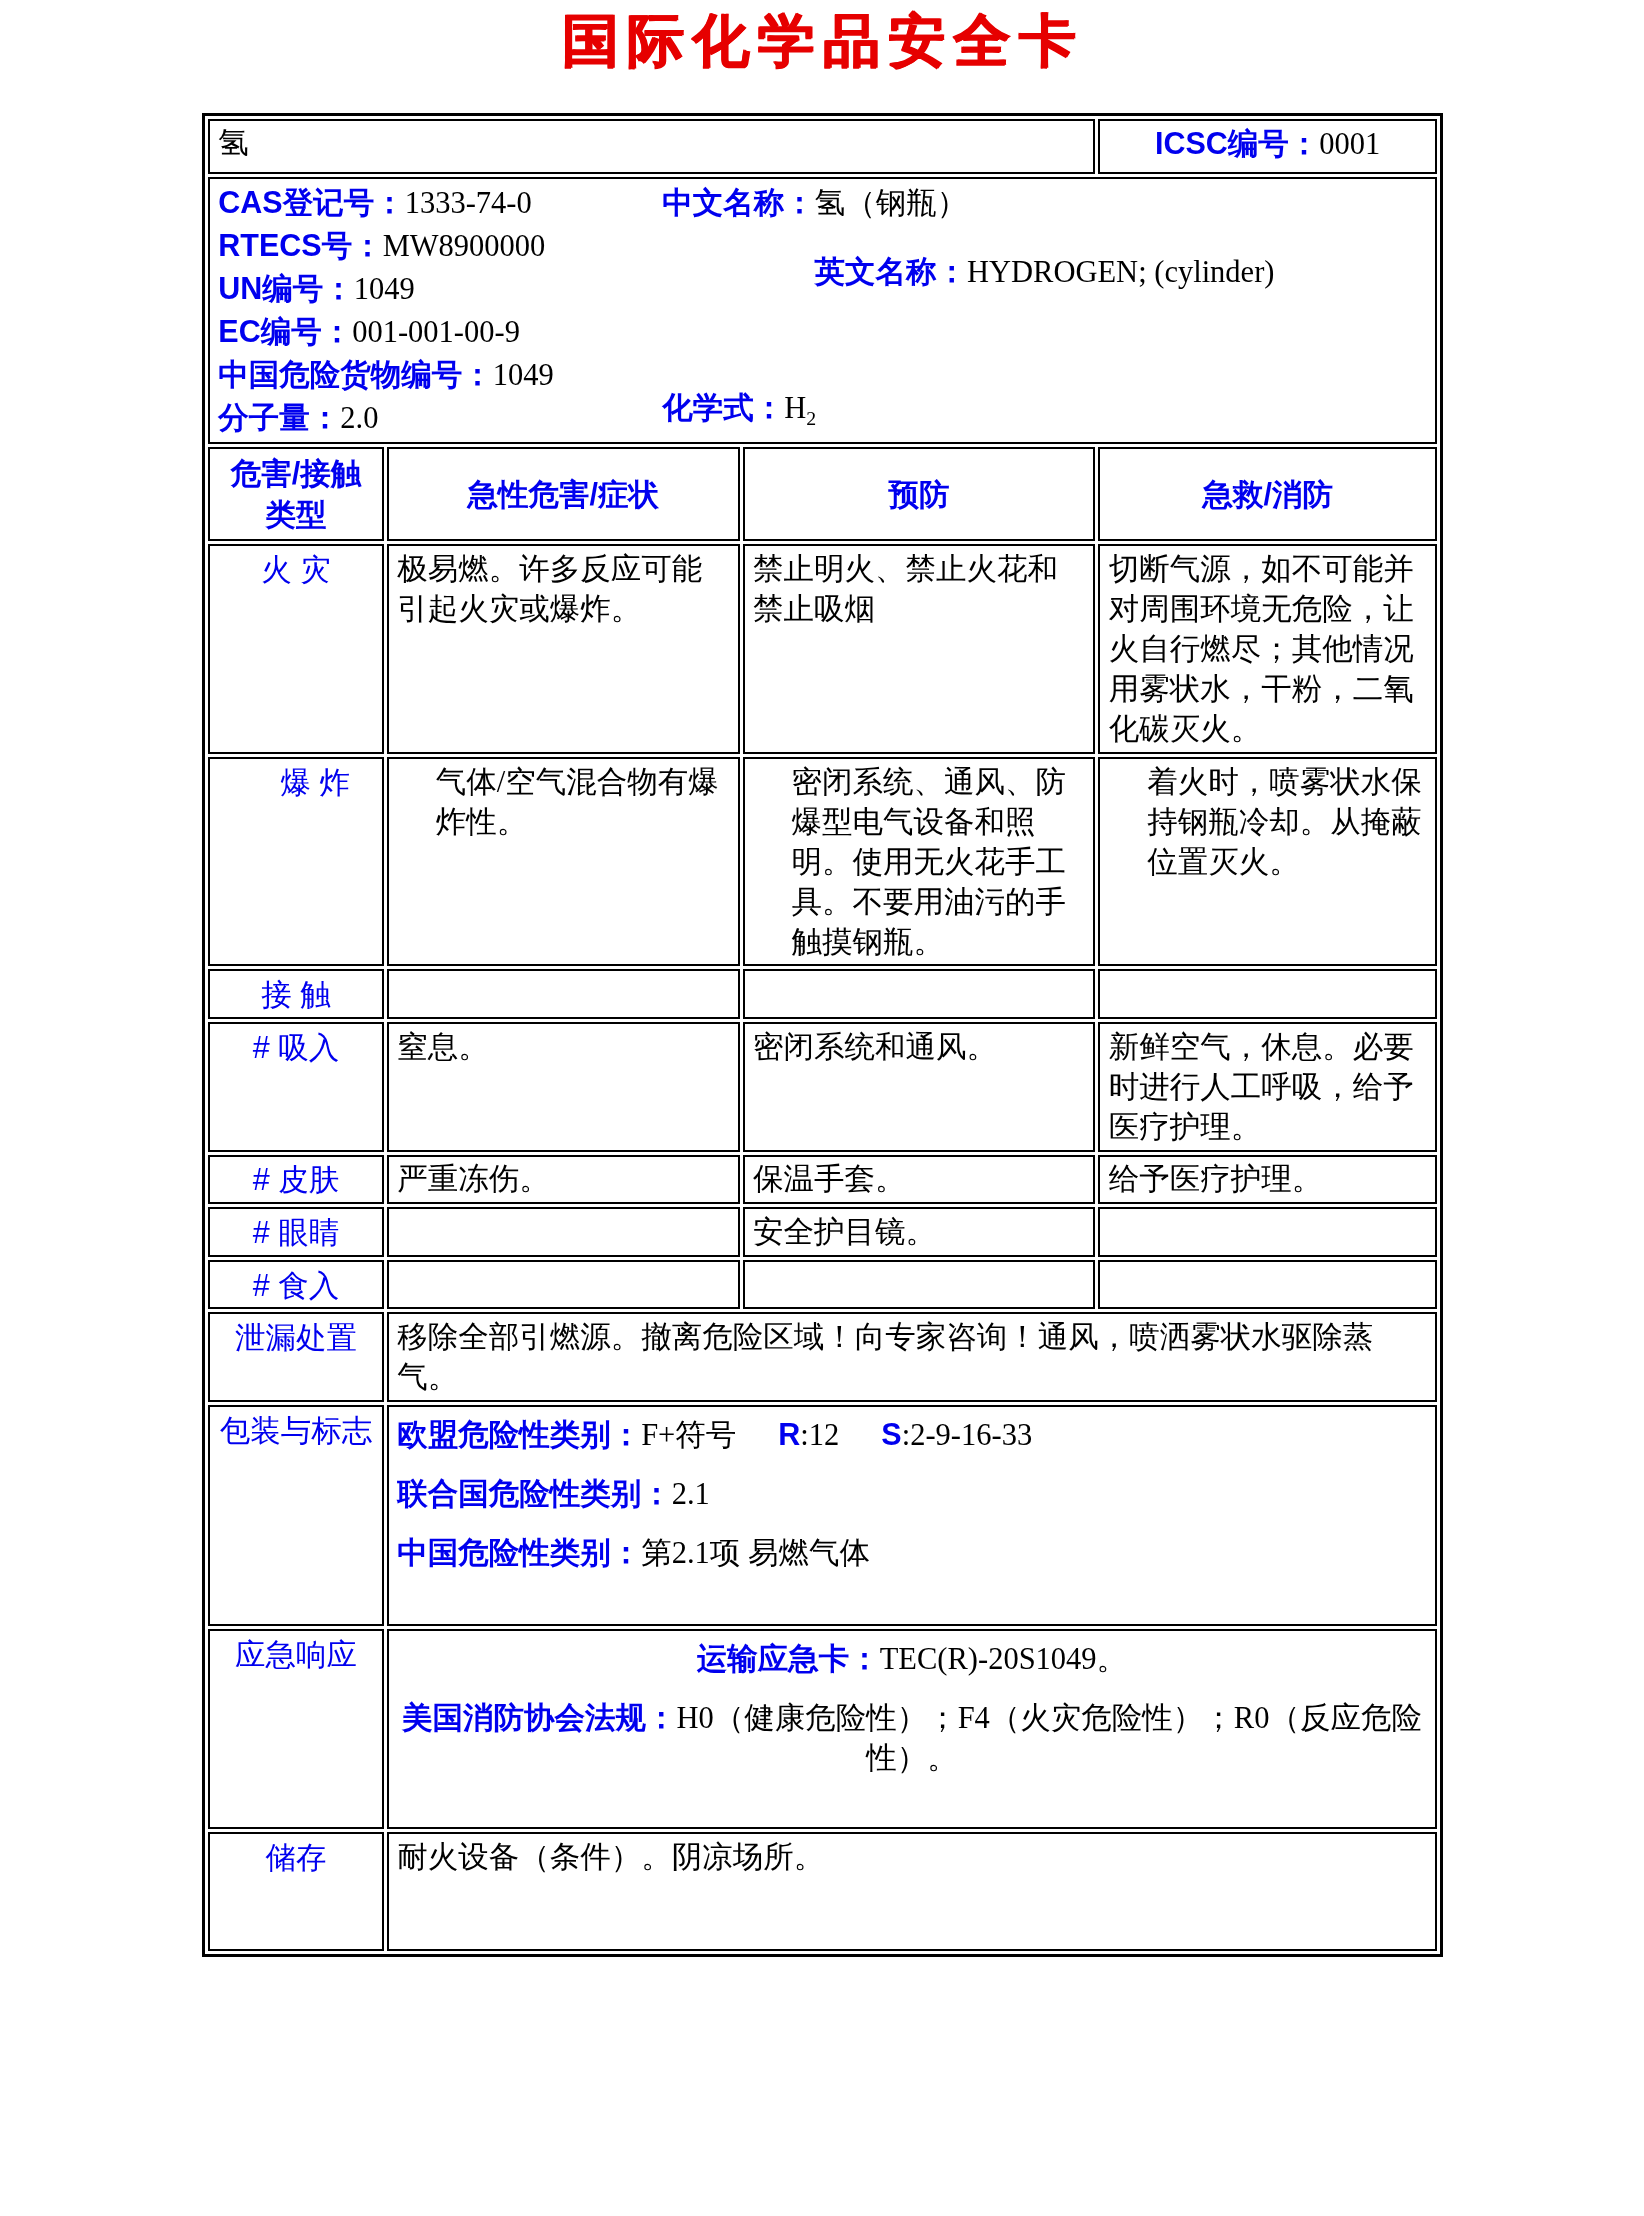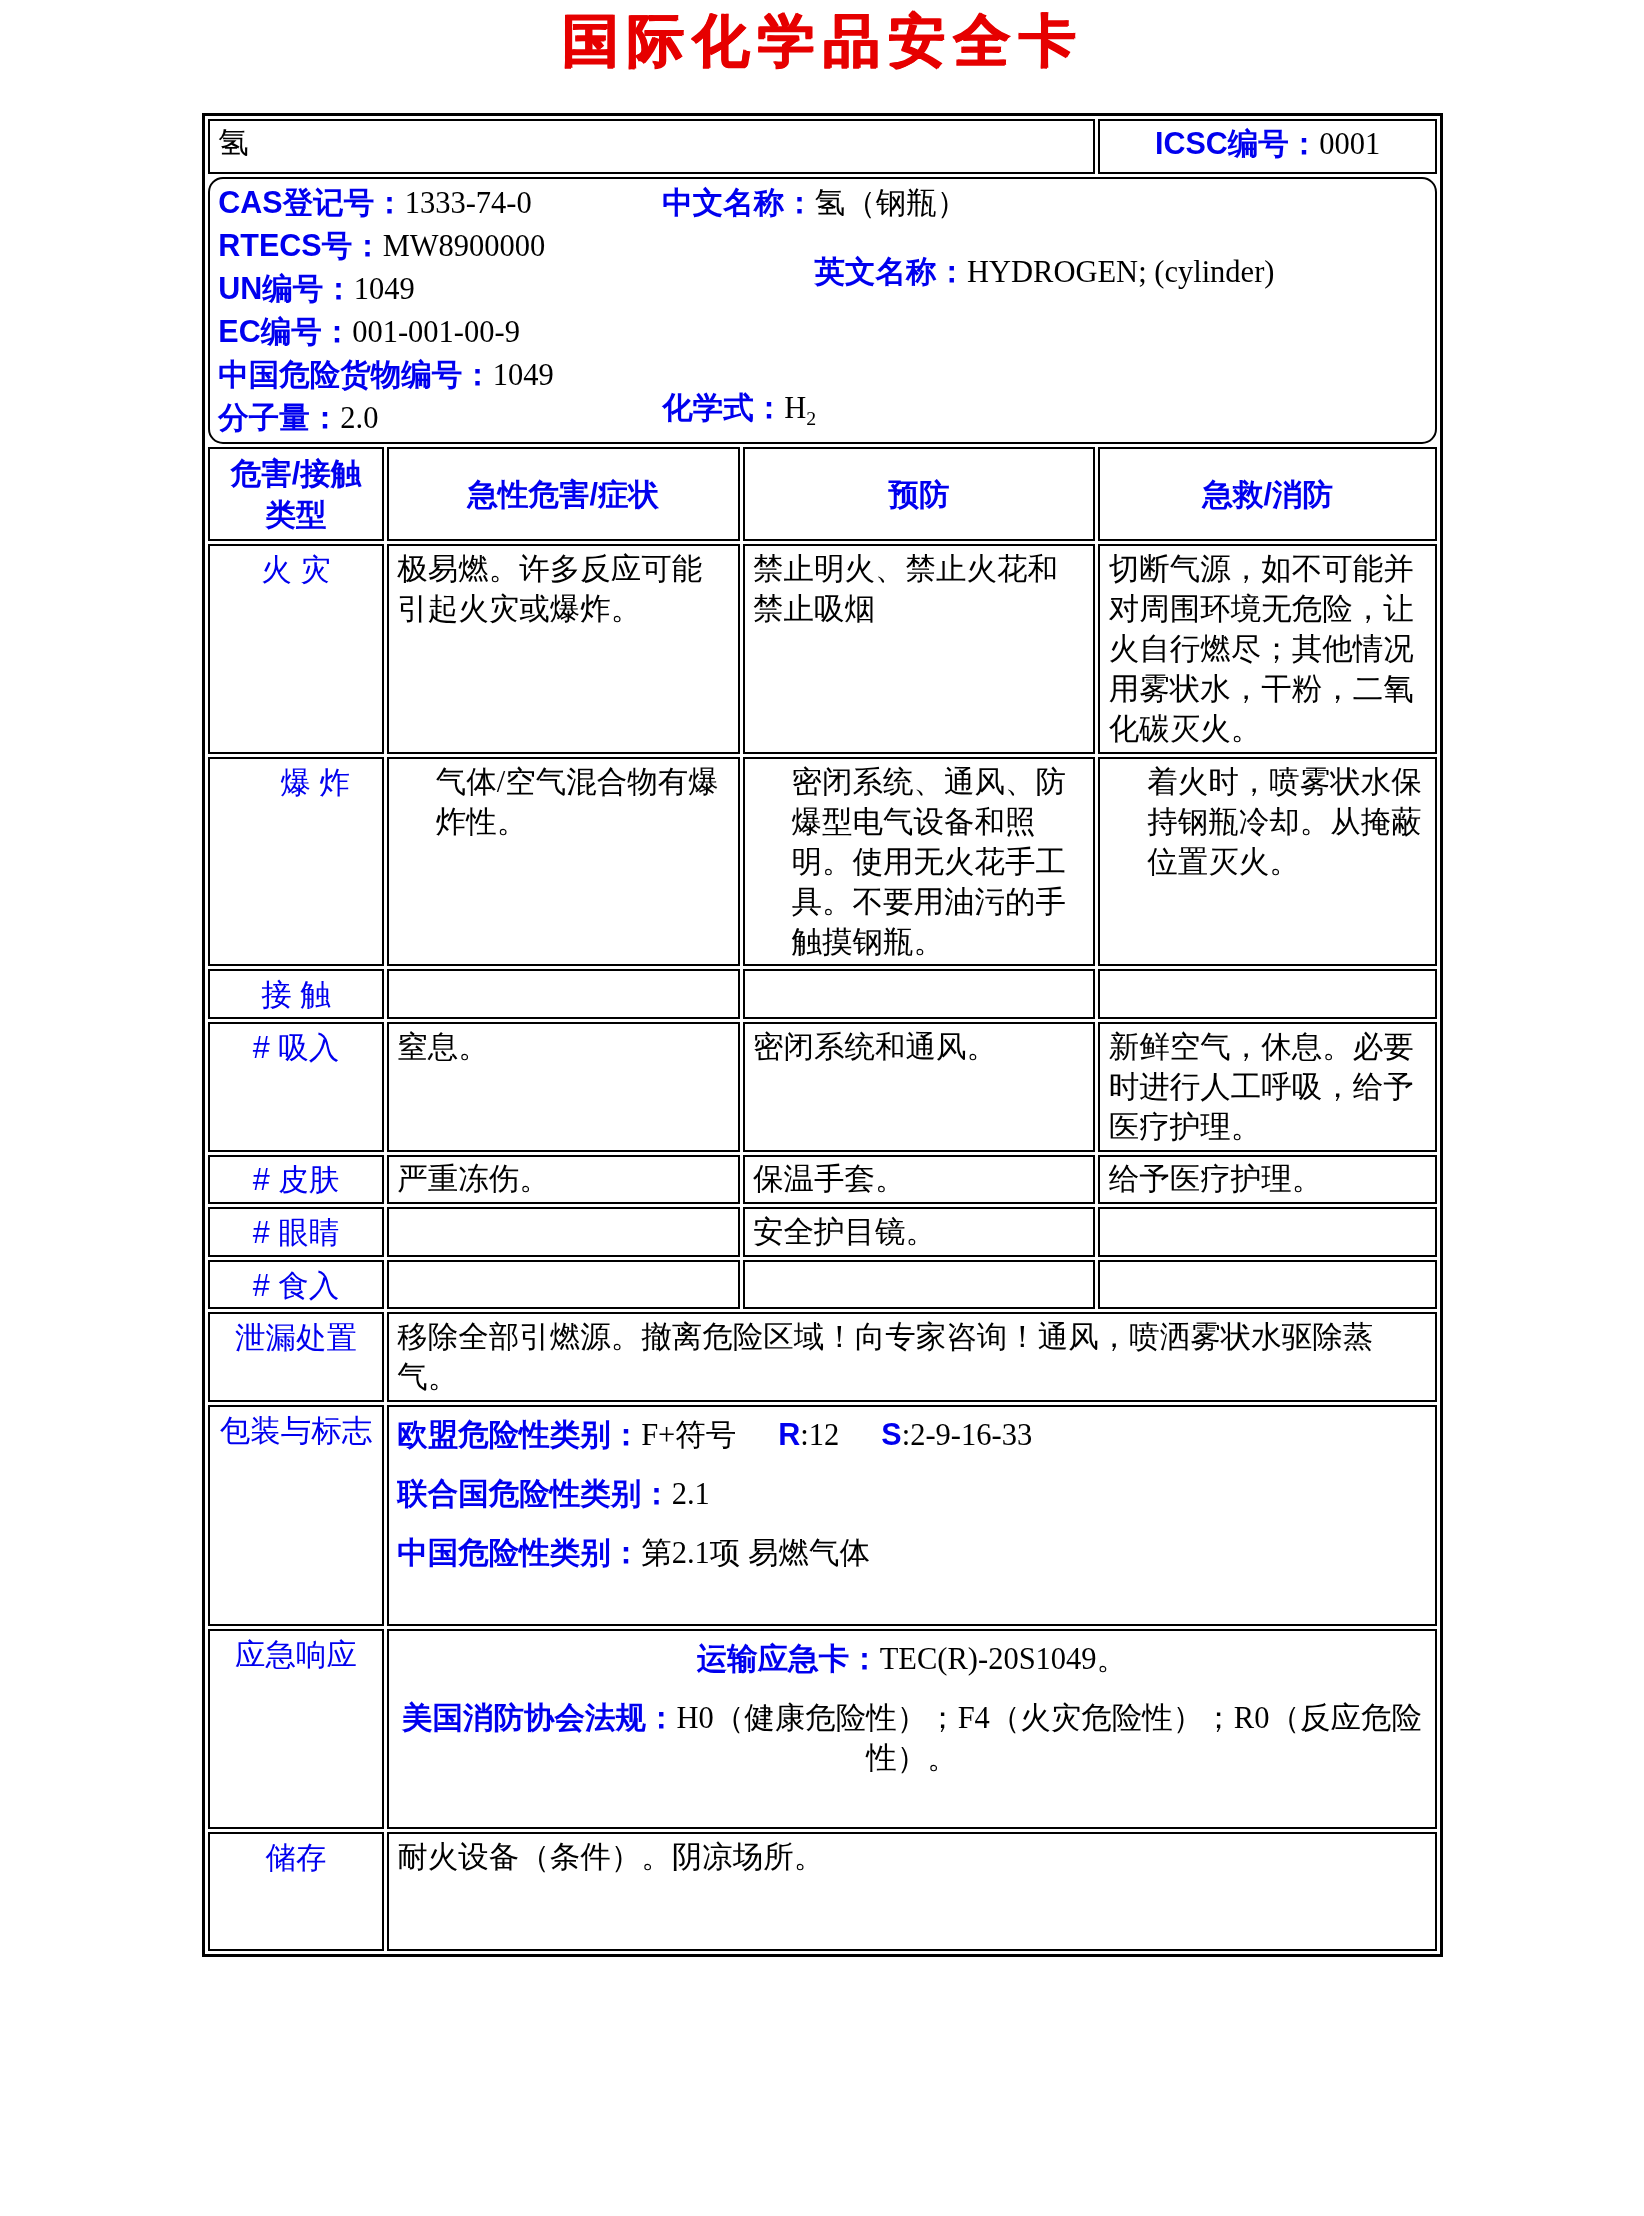--- a/index.html
+++ b/index.html
@@ -42,21 +42,21 @@
   .lbl {
     color: #0000ee;
     font-family: "Liberation Sans", "DejaVu Sans", sans-serif;
     font-weight: bold;
   }
   .val { color: #000; }
 
   td.substance-cell { vertical-align: middle; font-size: 32px; padding-left: 15.3px; height: 55px; }
   td.icsc-cell { vertical-align: middle; text-align: center; white-space: nowrap; }
 
-  td.info-cell { height: 260px; padding: 7px 9.7px; border-radius: 15px; }
+  td.info-cell { height: 260px; padding: 7px 9.7px; }
   .info-flex { display: flex; width: 100%; height: 100%; }
   .info-left { width: 444px; flex: 0 0 444px; display: flex; flex-direction: column; justify-content: space-between; }
   .info-right { flex: 1 1 auto; display: flex; flex-direction: column; }
   .info-line { white-space: nowrap; line-height: 42px; }
   .info-right .line-en { margin-top: 26px; text-align: center; }
   .info-right .line-formula { margin-top: auto; }
   sub.formula-sub { font-size: 0.65em; }
 
   tr.hdr-row td { vertical-align: middle; text-align: center; height: 94px; }
 

